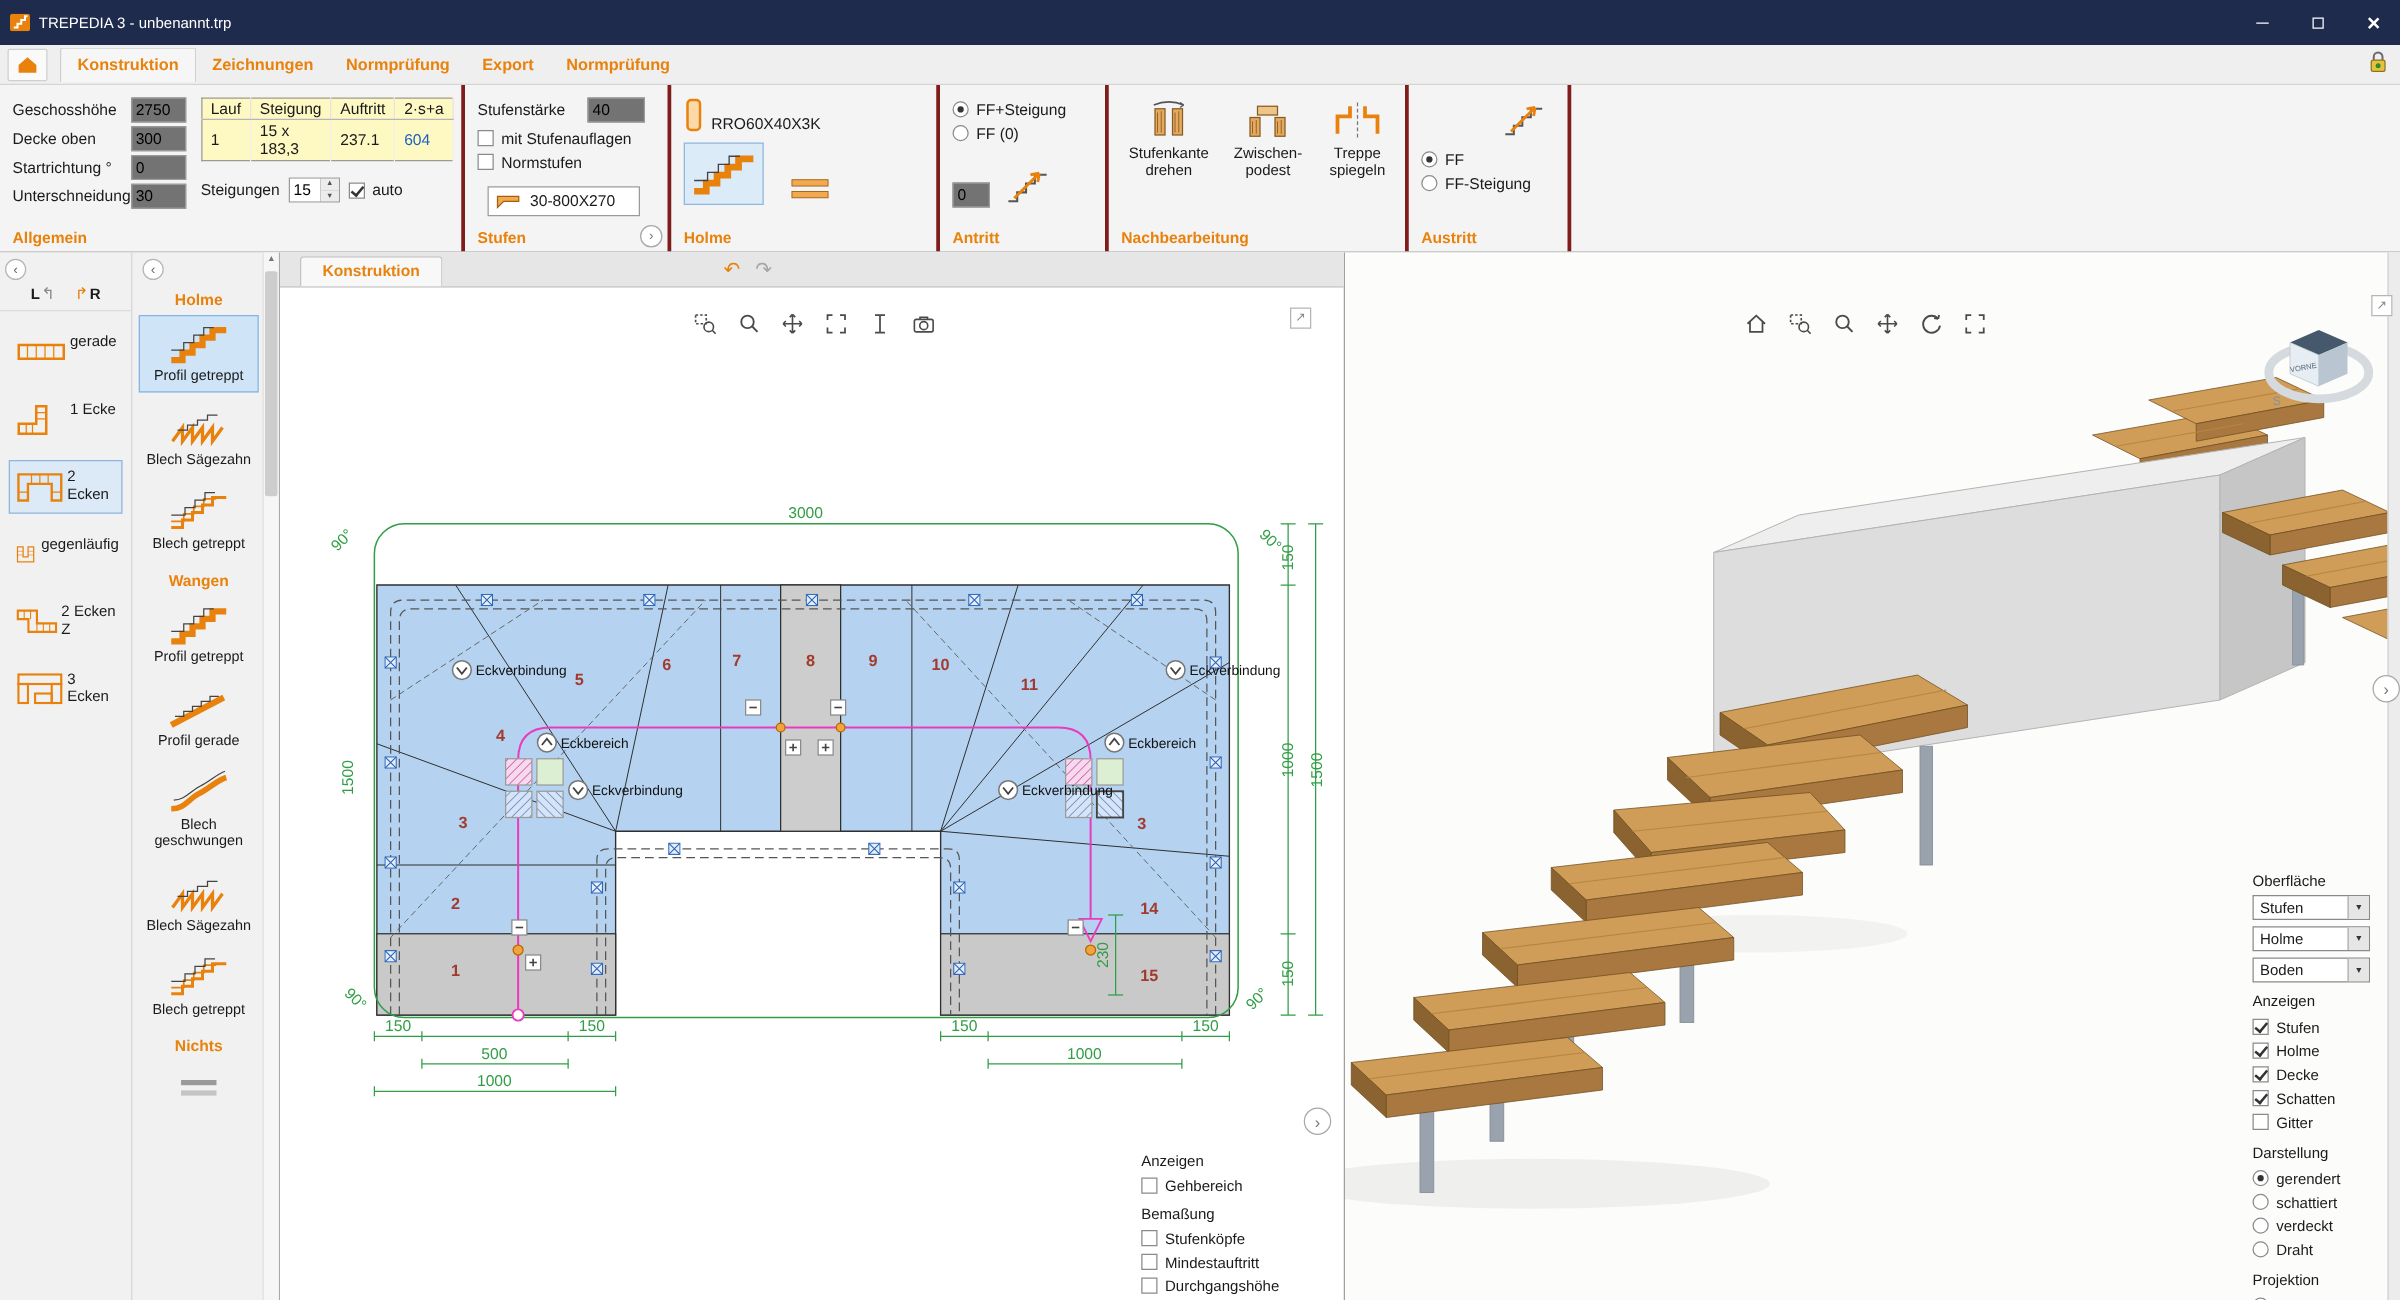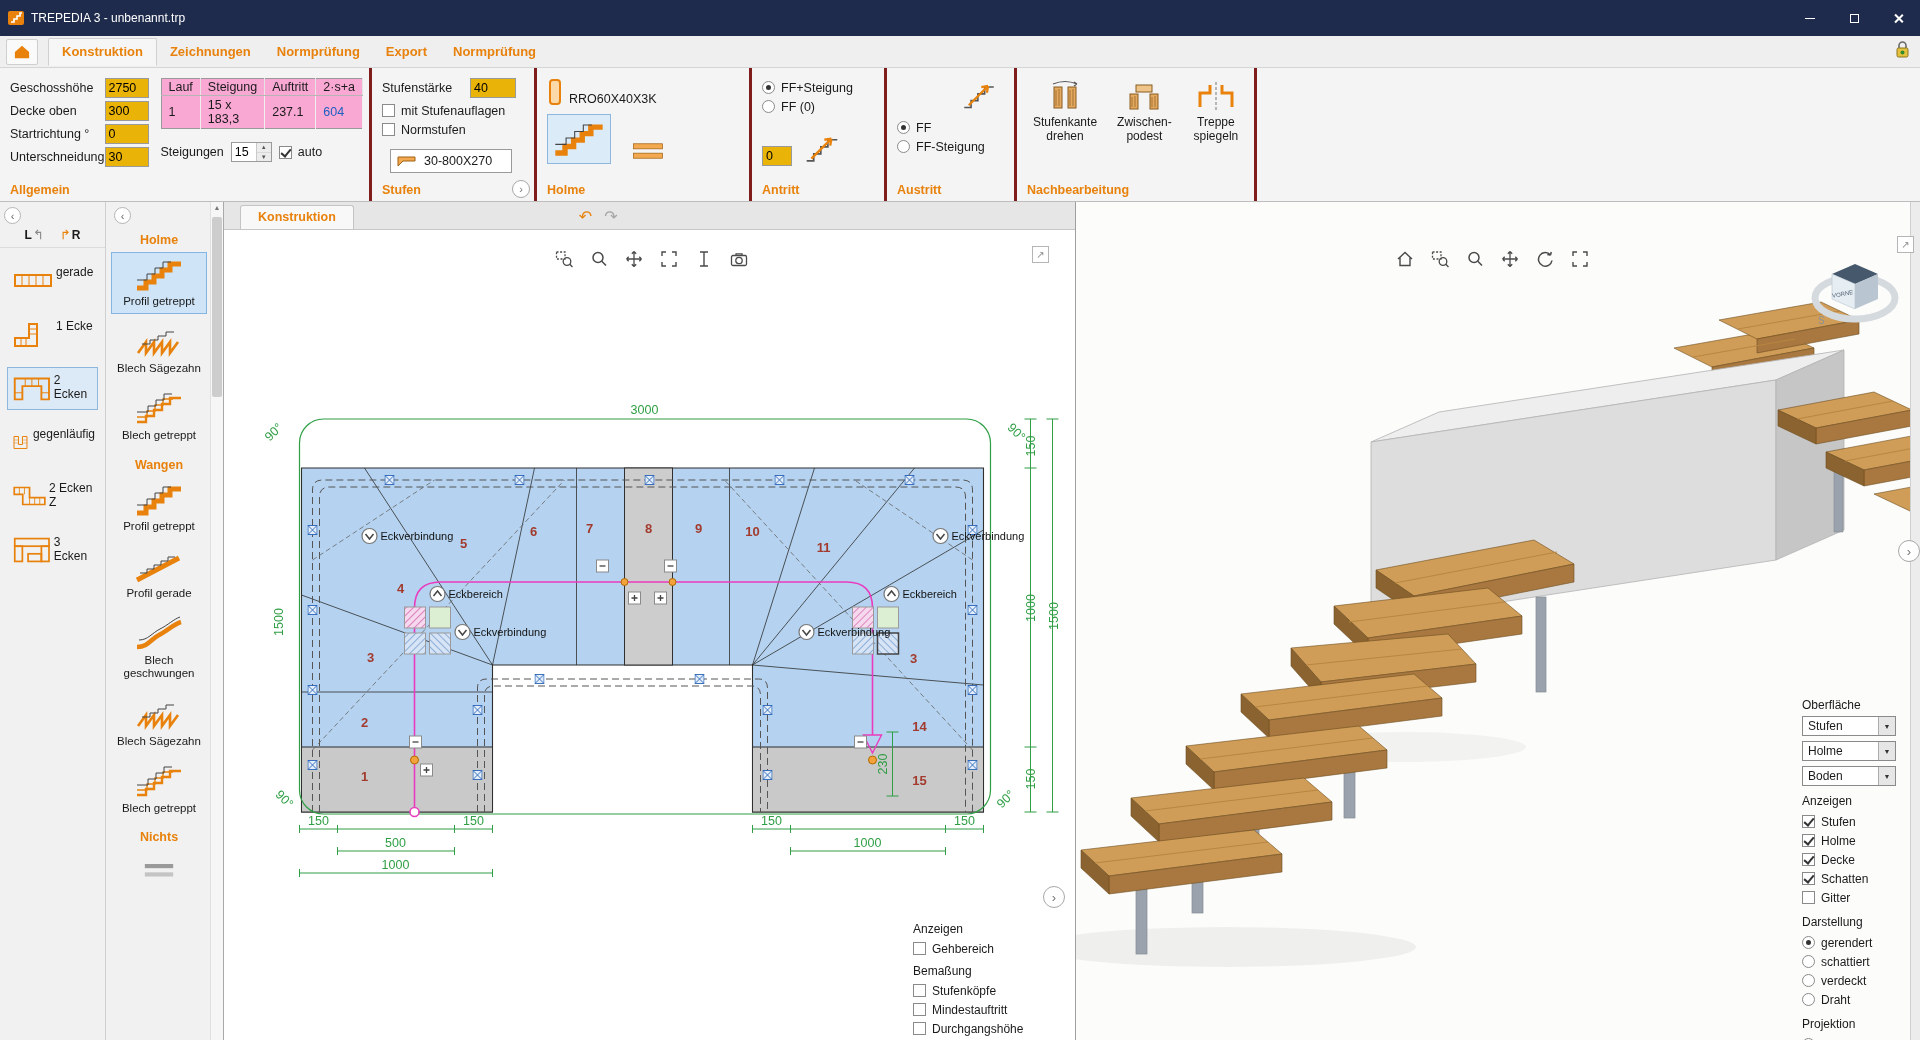--- a/index.html
+++ b/index.html
@@ -23,22 +23,22 @@
 .mtab{padding:5px 13px 6px;color:#e8820c;font-weight:700;font-size:13px;cursor:default}
 .mtab.active{background:#f6f6f6;border:1px solid #d0d0d0;border-bottom:1px solid #f4f4f4;margin-bottom:-1px;border-radius:2px 2px 0 0}
 .lock{position:absolute;right:10px;top:4px}
 
 .ribbon{height:134px;background:#f4f4f4;border-bottom:1px solid #bdbdbd;display:flex}
 .rgroup{position:relative;border-right:3px solid #7f1d1d;padding:10px 8px 24px 10px;height:100%}
 .rg-label{position:absolute;left:10px;bottom:4px;color:#e8820c;font-weight:700;font-size:12.5px}
 .fcol{display:flex;flex-direction:column;gap:3px;width:152px}
 .fld{display:flex;align-items:center;height:20px}
 .fld label{flex:1}
-.inp{width:44px;height:20px;border:1px solid #9a9a9a;background:#eab308;font-size:12.5px;padding:0 3px;font-family:inherit}
-.ltable{border-collapse:collapse;background:#f9a8d4;border:1px solid #9a9a9a}
+.inp{width:44px;height:20px;border:1px solid #9a9a9a;background:#737373;font-size:12.5px;padding:0 3px;font-family:inherit}
+.ltable{border-collapse:collapse;background:#fef9c3;border:1px solid #9a9a9a}
 .ltable th{font-weight:400;padding:1px 7px;border-bottom:1px solid #b5b5b5;border-right:1px solid #e4e4e4;text-align:left}
 .ltable td{padding:2px 7px;border-right:1px solid #f0f0f0}
 .blue{color:#1c5fc0}
 .strow{display:flex;align-items:center;gap:7px;margin-top:13px}
 .spin{display:flex;border:1px solid #9a9a9a;background:#fff;height:20px}
 .spin input{width:24px;border:none;font-size:12.5px;padding:0 3px;font-family:inherit}
 .sbtns{width:15px;display:flex;flex-direction:column;border-left:1px solid #c9c9c9}
 .sb{flex:1;display:flex;align-items:center;justify-content:center;font-size:6px;color:#555;background:#ececec}
 .sb:first-child{border-bottom:1px solid #d9d9d9}
 .chk,.rad{display:flex;align-items:center;gap:6px;height:19px}
@@ -389,37 +389,20 @@
       </div>
     <div style="display:flex;align-items:flex-end;gap:10px;margin-top:14px">
       <input class="inp" style="width: 30px;" value="0">
       <svg width="40" height="36" viewBox="0 0 34 30">
           <use href="#ic-stairarrow"></use>
         </svg>
     </div>
     <div class="rg-label">Antritt</div>
   </div>
 
-  <div class="rgroup" style="width:130px">
-    <div style="display:flex;justify-content:flex-end;padding-right:6px">
-      <svg width="42" height="34" viewBox="0 0 34 30">
-          <use href="#ic-stairarrow"></use>
-        </svg>
-    </div>
-    <div class="rad" style="margin-top:6px">
-        <span class="rb on"></span>
-        <span>FF</span>
-      </div>
-    <div class="rad">
-        <span class="rb"></span>
-        <span>FF-Steigung</span>
-      </div>
-    <div class="rg-label">Austritt</div>
-  </div>
-
   <div class="rgroup" style="width:240px">
     <div class="nbrow">
       <div class="nbtn">
         <svg width="40" height="32">
             <use href="#nb1"></use>
           </svg>
         <span class="lbl"><span>Stufenkante</span><br><span>drehen</span></span>
       </div>
       <div class="nbtn">
         <svg width="40" height="32">
@@ -428,20 +411,37 @@
         <span class="lbl"><span>Zwischen-</span><br><span>podest</span></span>
       </div>
       <div class="nbtn">
         <svg width="40" height="32">
             <use href="#nb3"></use>
           </svg>
         <span class="lbl"><span>Treppe</span><br><span>spiegeln</span></span>
       </div>
     </div>
     <div class="rg-label">Nachbearbeitung</div>
+  </div>
+
+  <div class="rgroup" style="width:130px">
+    <div style="display:flex;justify-content:flex-end;padding-right:6px">
+      <svg width="42" height="34" viewBox="0 0 34 30">
+          <use href="#ic-stairarrow"></use>
+        </svg>
+    </div>
+    <div class="rad" style="margin-top:6px">
+        <span class="rb on"></span>
+        <span>FF</span>
+      </div>
+    <div class="rad">
+        <span class="rb"></span>
+        <span>FF-Steigung</span>
+      </div>
+    <div class="rg-label">Austritt</div>
   </div>
   <div style="flex:1"></div>
 </div>
 
 <div class="content">
 
   <div class="sidebar1">
     <div class="collapse-btn">
         <span>‹</span>
       </div>

